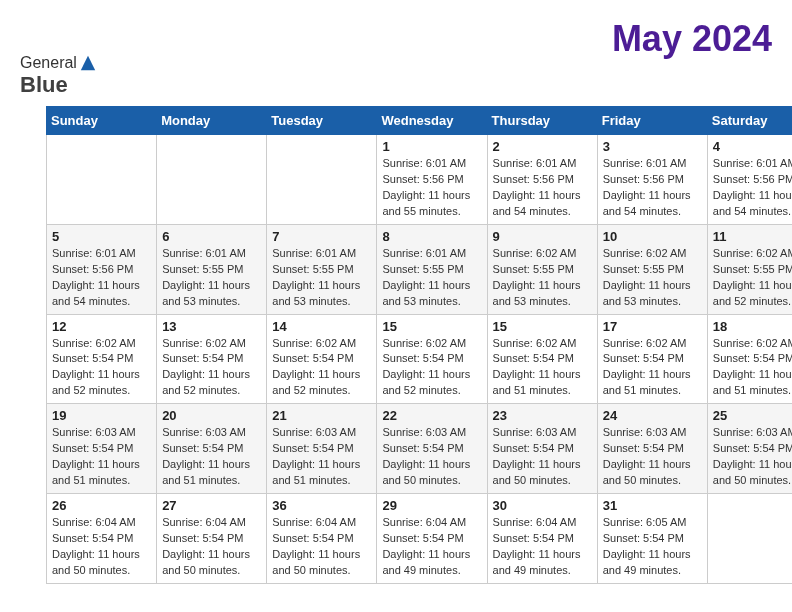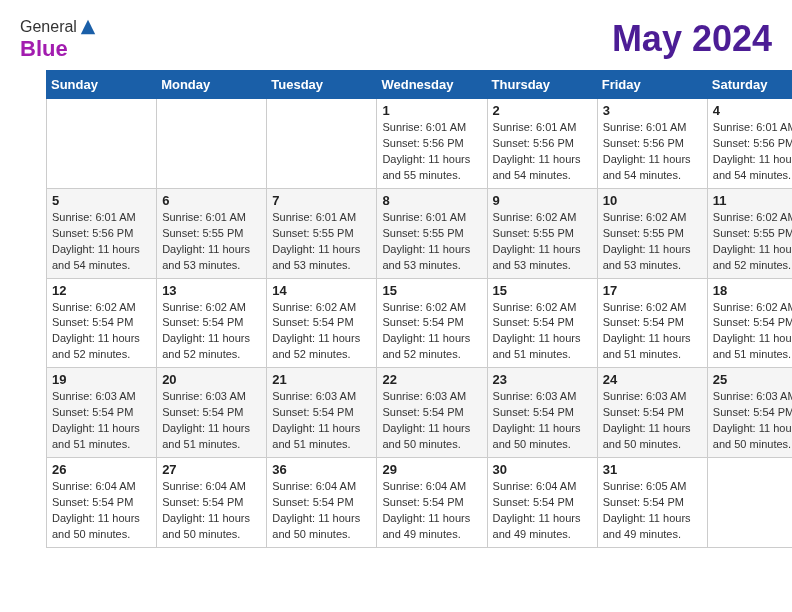--- a/index.html
+++ b/index.html
@@ -11,23 +11,24 @@
       padding: 10px;
     }
     .header {
       display: flex;
       justify-content: space-between;
       align-items: flex-start;
       padding: 8px 10px 8px 10px;
     }
     .logo {
       display: flex;
+      margin-top: 36px;
     }
     .logo-general { color: #333; }
-    .logo-blue { color: #a21caf; }
+    .logo-blue { color: #404040; }
     .logo-icon {
       width: 18px;
       height: 18px;
       margin-left: 2px;
     }
     .title-block {
       text-align: right;
     }
     .title-month {
       font-size: 36px;

